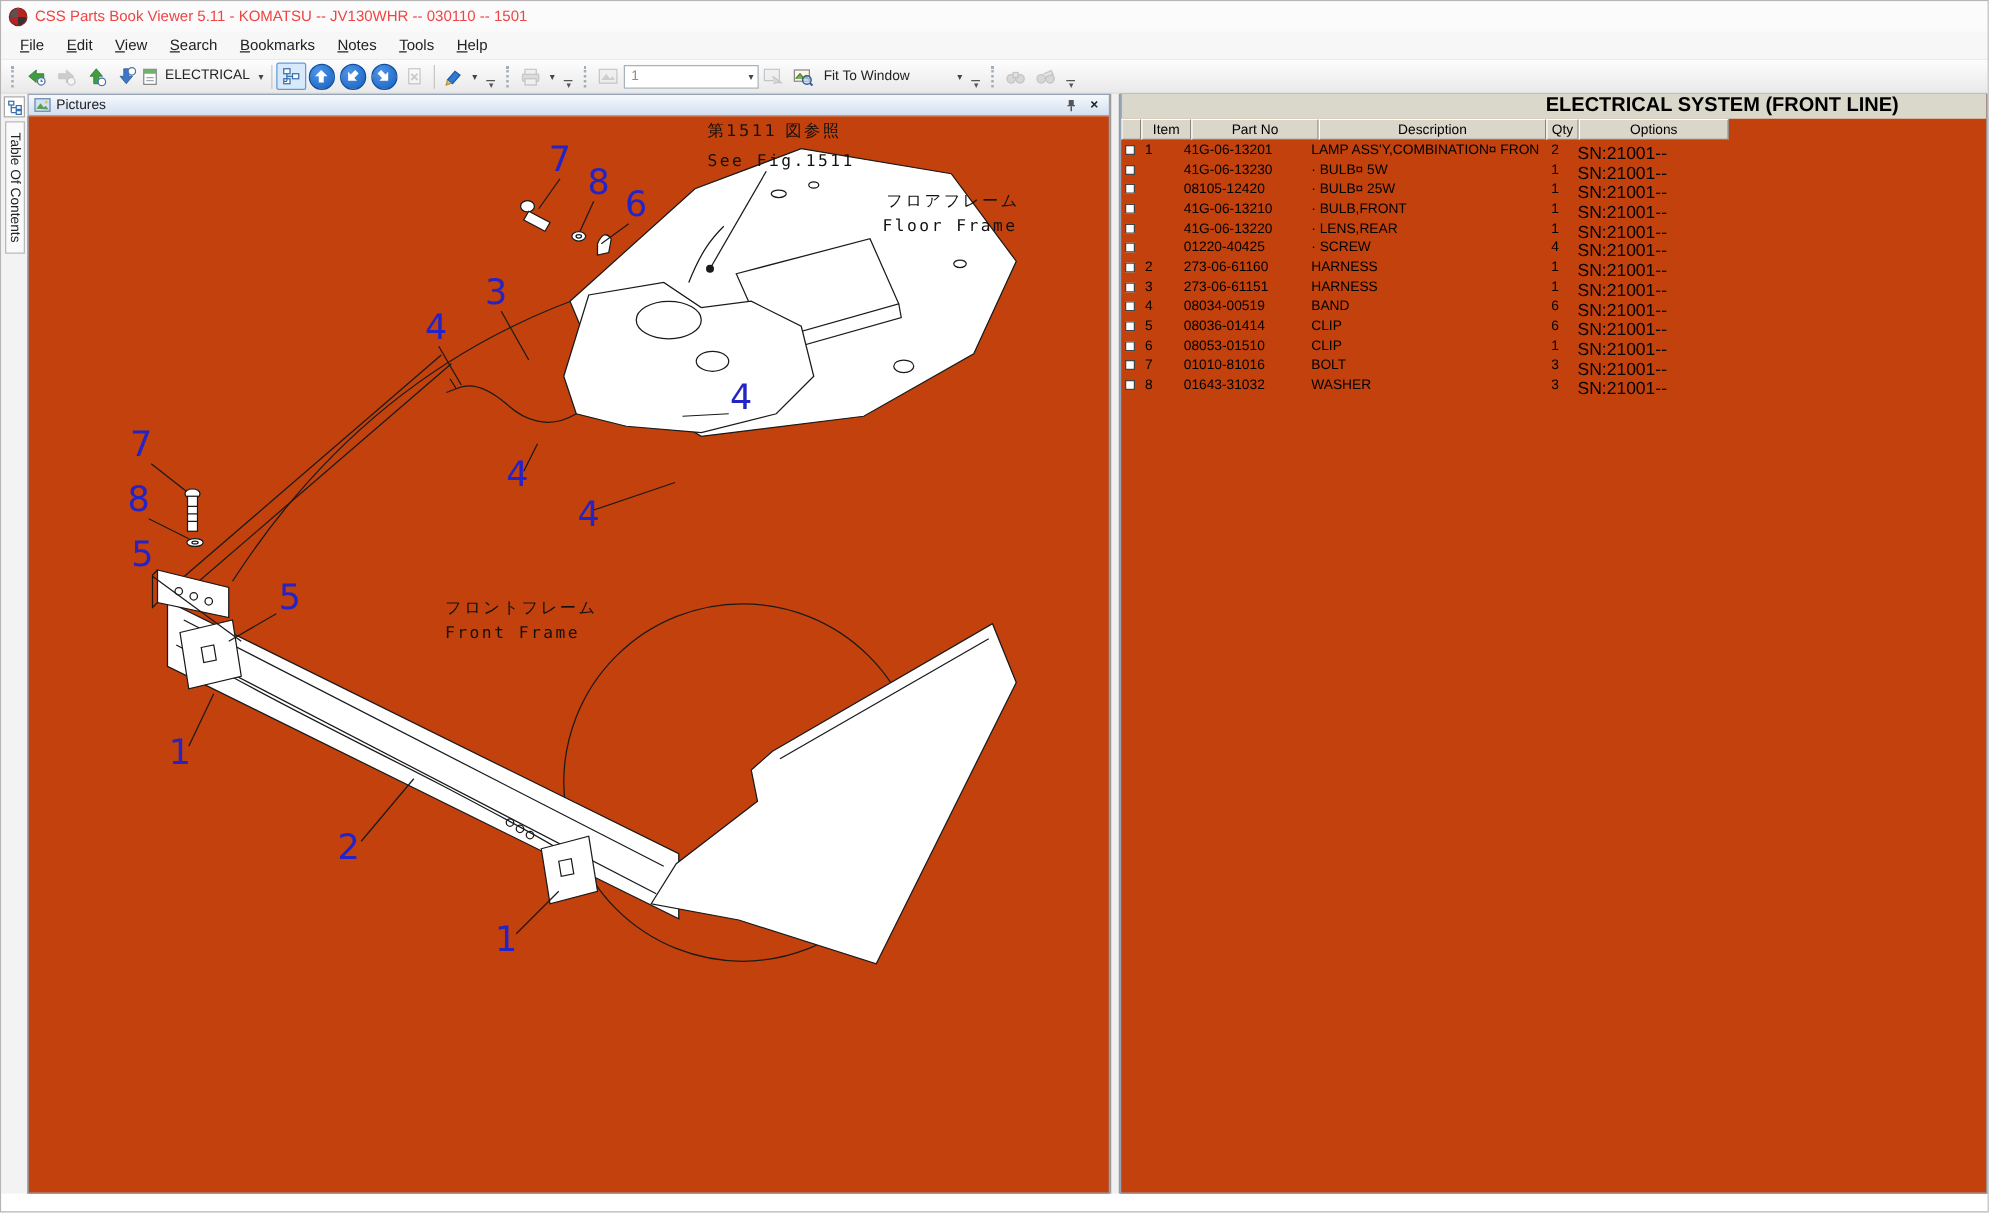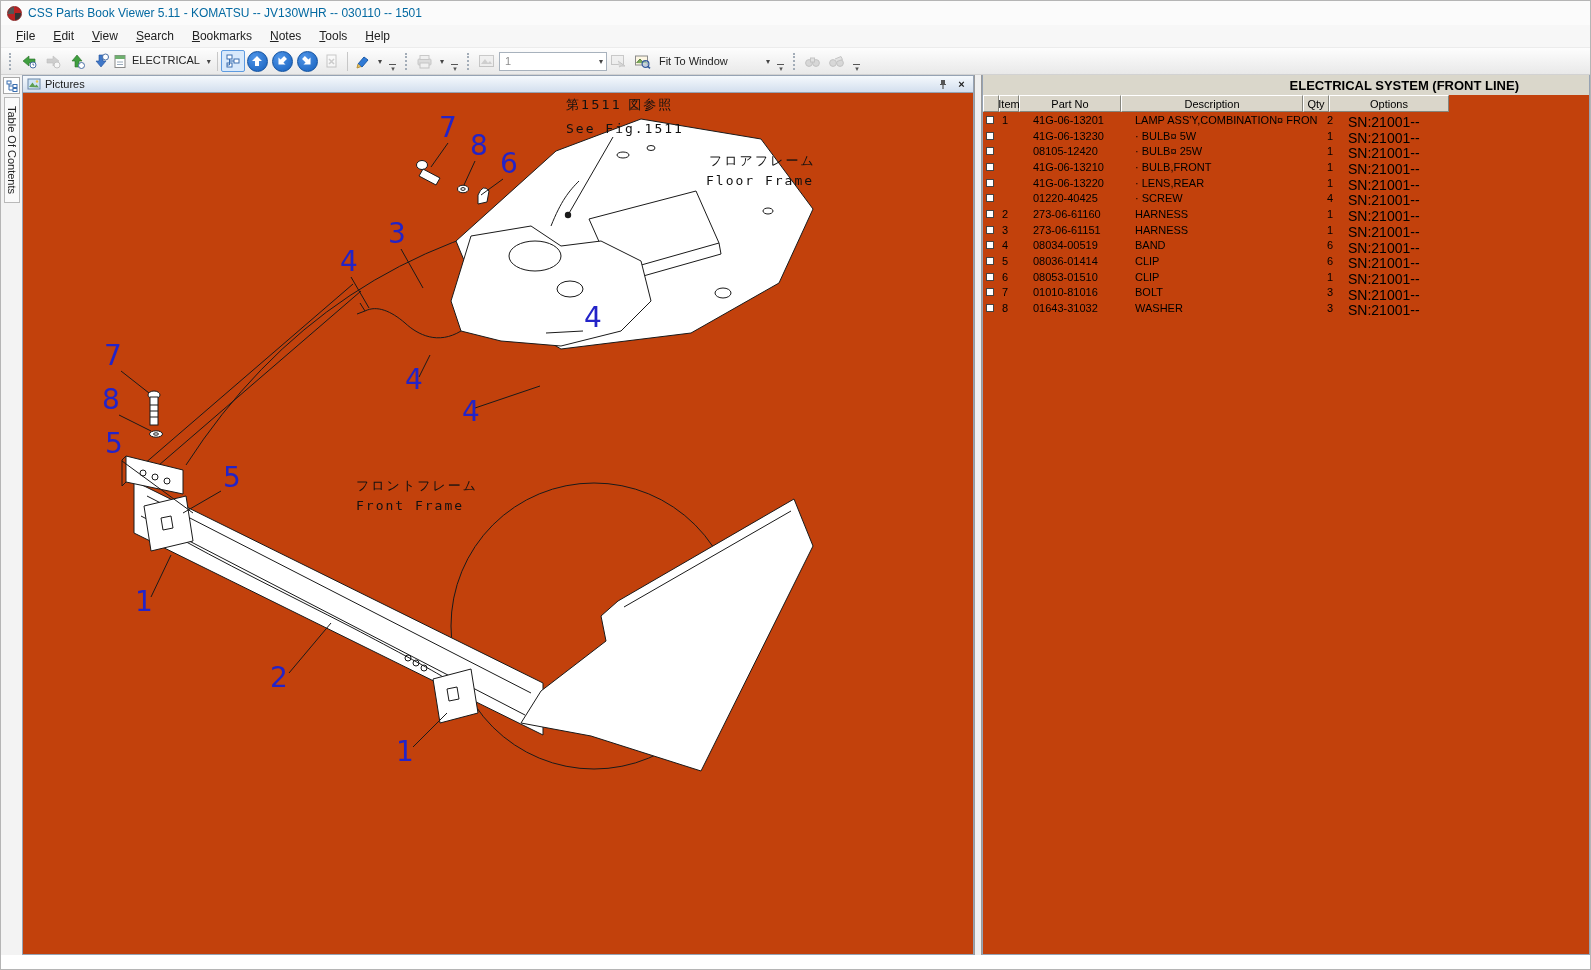--- a/index.html
+++ b/index.html
@@ -3,21 +3,21 @@
 <meta charset="utf-8">
 <style>
   * { margin:0; padding:0; box-sizing:border-box; }
   html,body { background:#cfcfcf; }
   body { font-family:"Liberation Sans",sans-serif; }
   .window { width:1591px; height:970px; background:#fff; position:relative;
             display:flex; flex-direction:column; border:1px solid #b5b5b5; overflow:hidden; }
 
   
   .titlebar { height:24px; display:flex; align-items:center; gap:6px;
-              padding-left:6px; background:#fbfbfb; font-size:12px; color:#0369a1; flex:0 0 auto; }
+              padding-left:6px; background:#fbfbfb; font-size:12px; color:#ef4444; flex:0 0 auto; }
   .appicon { width:15px; height:15px; border-radius:50%;
              background:conic-gradient(#b22 0 25%, #333 25% 50%, #b22 50% 75%, #555 75%);
              border:1px solid #822; }
 
   
   .menubar { height:22px; display:flex; align-items:center; padding-left:6px;
              background:#f7f7f7; font-size:12px; color:#222; flex:0 0 auto; }
   .menu-item { display:inline-block; padding:3px 9px; cursor:default; }
   .menu-item::first-letter { text-decoration:underline; }
 
@@ -52,42 +52,42 @@
 
   
   .rail { width:21px; background:#f3f3f3; display:flex; flex-direction:column; align-items:center; }
   .rail-iconbox { width:17px; height:17px; border:1px solid #a9a9a9; background:#fff;
                   margin-top:2px; display:flex; align-items:center; justify-content:center; }
   .rail-tab { margin-top:3px; writing-mode:vertical-rl; font-size:11px; color:#222;
               background:#fafafa; border:1px solid #b9b9b9; padding:8px 1px; }
 
   
   .panel { display:flex; flex-direction:column; min-width:0; }
-  .panel-pictures { width:952px; flex:0 0 auto; }
+  .panel-pictures { width:866px; flex:0 0 auto; }
   .panel-parts { flex:1; }
   .panel-head { height:18px; flex:0 0 auto; display:flex; align-items:center; gap:4px;
                 padding:0 4px; font-size:11px; color:#1a1a1a;
                 background:linear-gradient(#f5f9fd,#d3dfee); border:1px solid #96a3b4; }
   .panel-head .spacer { flex:1; }
   .phbtn { width:15px; height:14px; display:flex; align-items:center; justify-content:center;
            font-size:11px; color:#222; }
   .panel-body { flex:1; background:#c2410c; border:1px solid #96a3b4; border-top:none;
                 position:relative; overflow:hidden; }
   .splitter { width:8px; background:#f0f0f0; border-left:1px solid #9a9a9a;
               border-right:1px solid #9a9a9a; flex:0 0 auto; }
 
   
   .pl-heading { height:20px; background:#dad7cb; display:flex; align-items:center;
-                justify-content:flex-end; padding-right:70px; font-size:13px;
+                justify-content:flex-end; padding-right:70px; font-size:16px;
                 font-weight:bold; color:#000; flex:0 0 auto; }
   .grid-head { display:flex; height:17px; font-size:11px; flex:0 0 auto; }
   .hcell { background:#dad6ca; border:1px solid; border-color:#fff #85857c #85857c #fff;
            display:flex; align-items:center; justify-content:center; color:#000; }
   .hc-blank { width:16px; }
-  .hc0 { width:20px; } .hc1 { width:102px; } .hc2 { width:182px; }
+  .hc0 { width:40px; } .hc1 { width:102px; } .hc2 { width:182px; }
   .hc3 { width:26px; } .hc4 { width:120px; }
   .grid-rows { font-size:11px; color:#000; }
   .prow { display:flex; height:15.7px; align-items:center; }
   .cell { overflow:hidden; white-space:nowrap; }
   .ccb { width:16px; display:flex; align-items:center; }
   .cb { width:8px; height:8px; border:1px solid #444; background:#fff; margin-left:3px; }
   .c0 { width:34px; padding-left:3px; } .c1 { width:102px; } .c2 { width:182px; }
   .c3 { width:26px; text-align:center; }
   .c4 { width:160px; font-size:14px; padding-left:5px; align-self:flex-start; padding-top:2px; }
 

